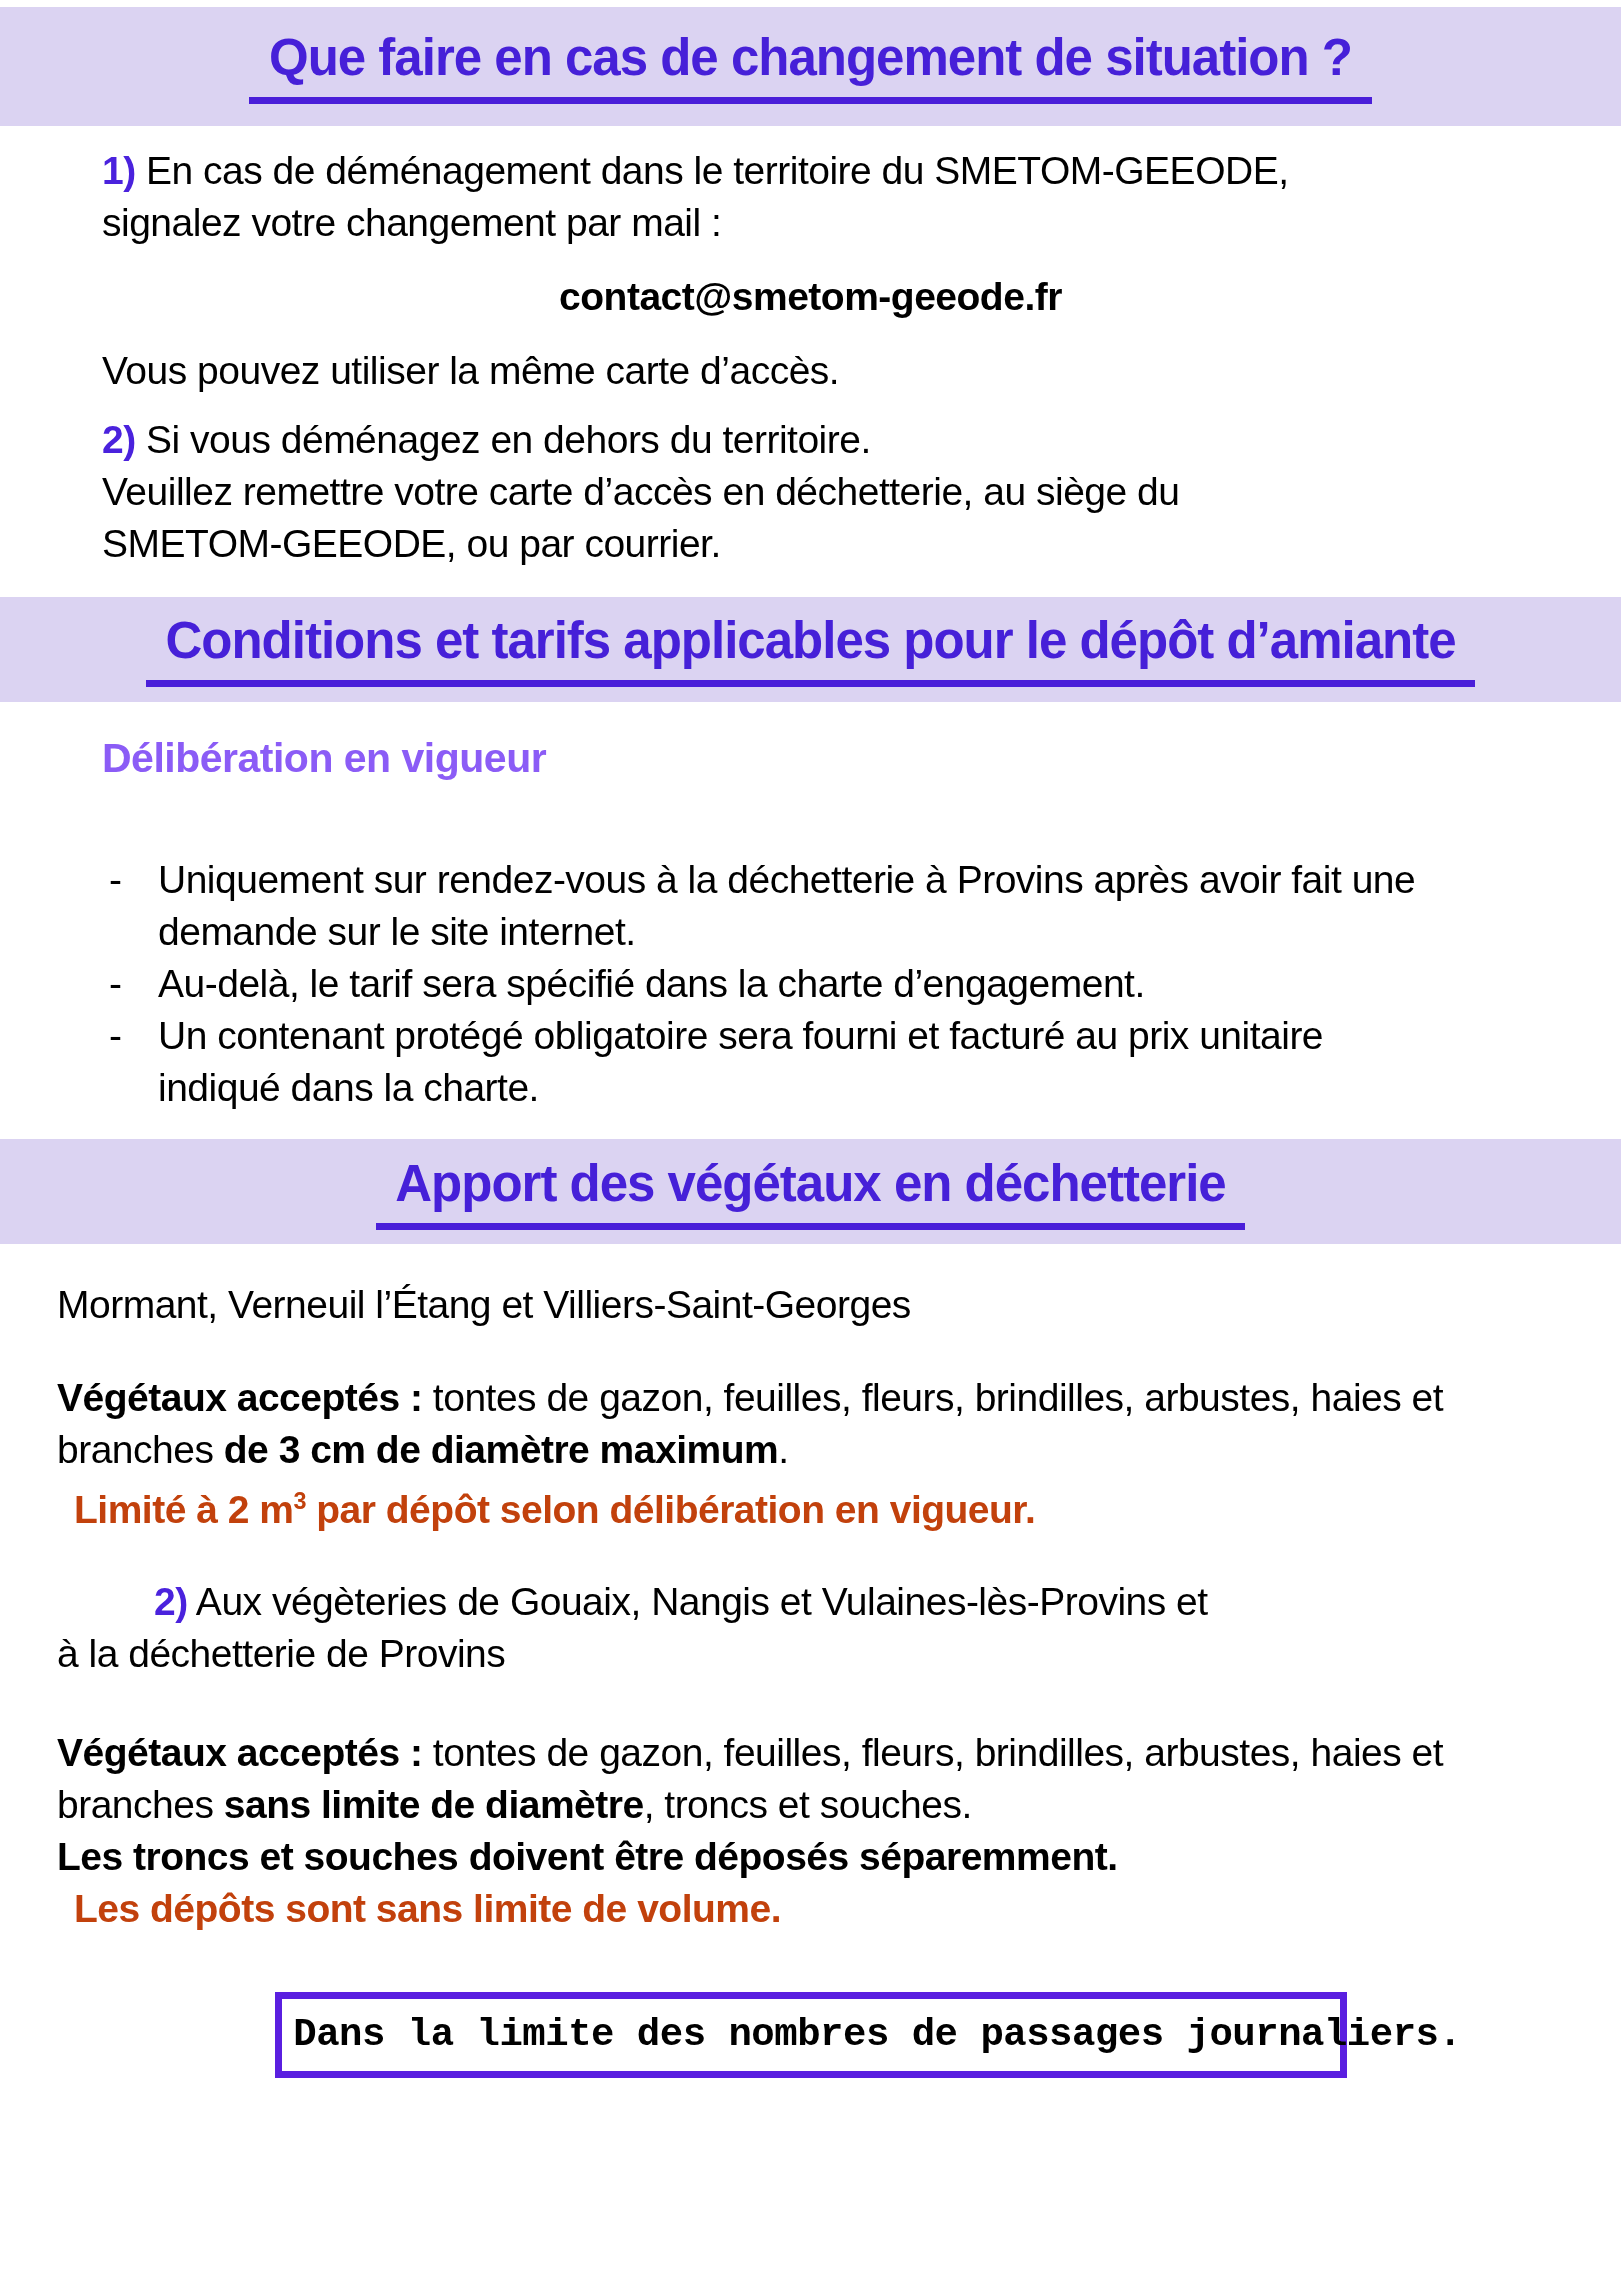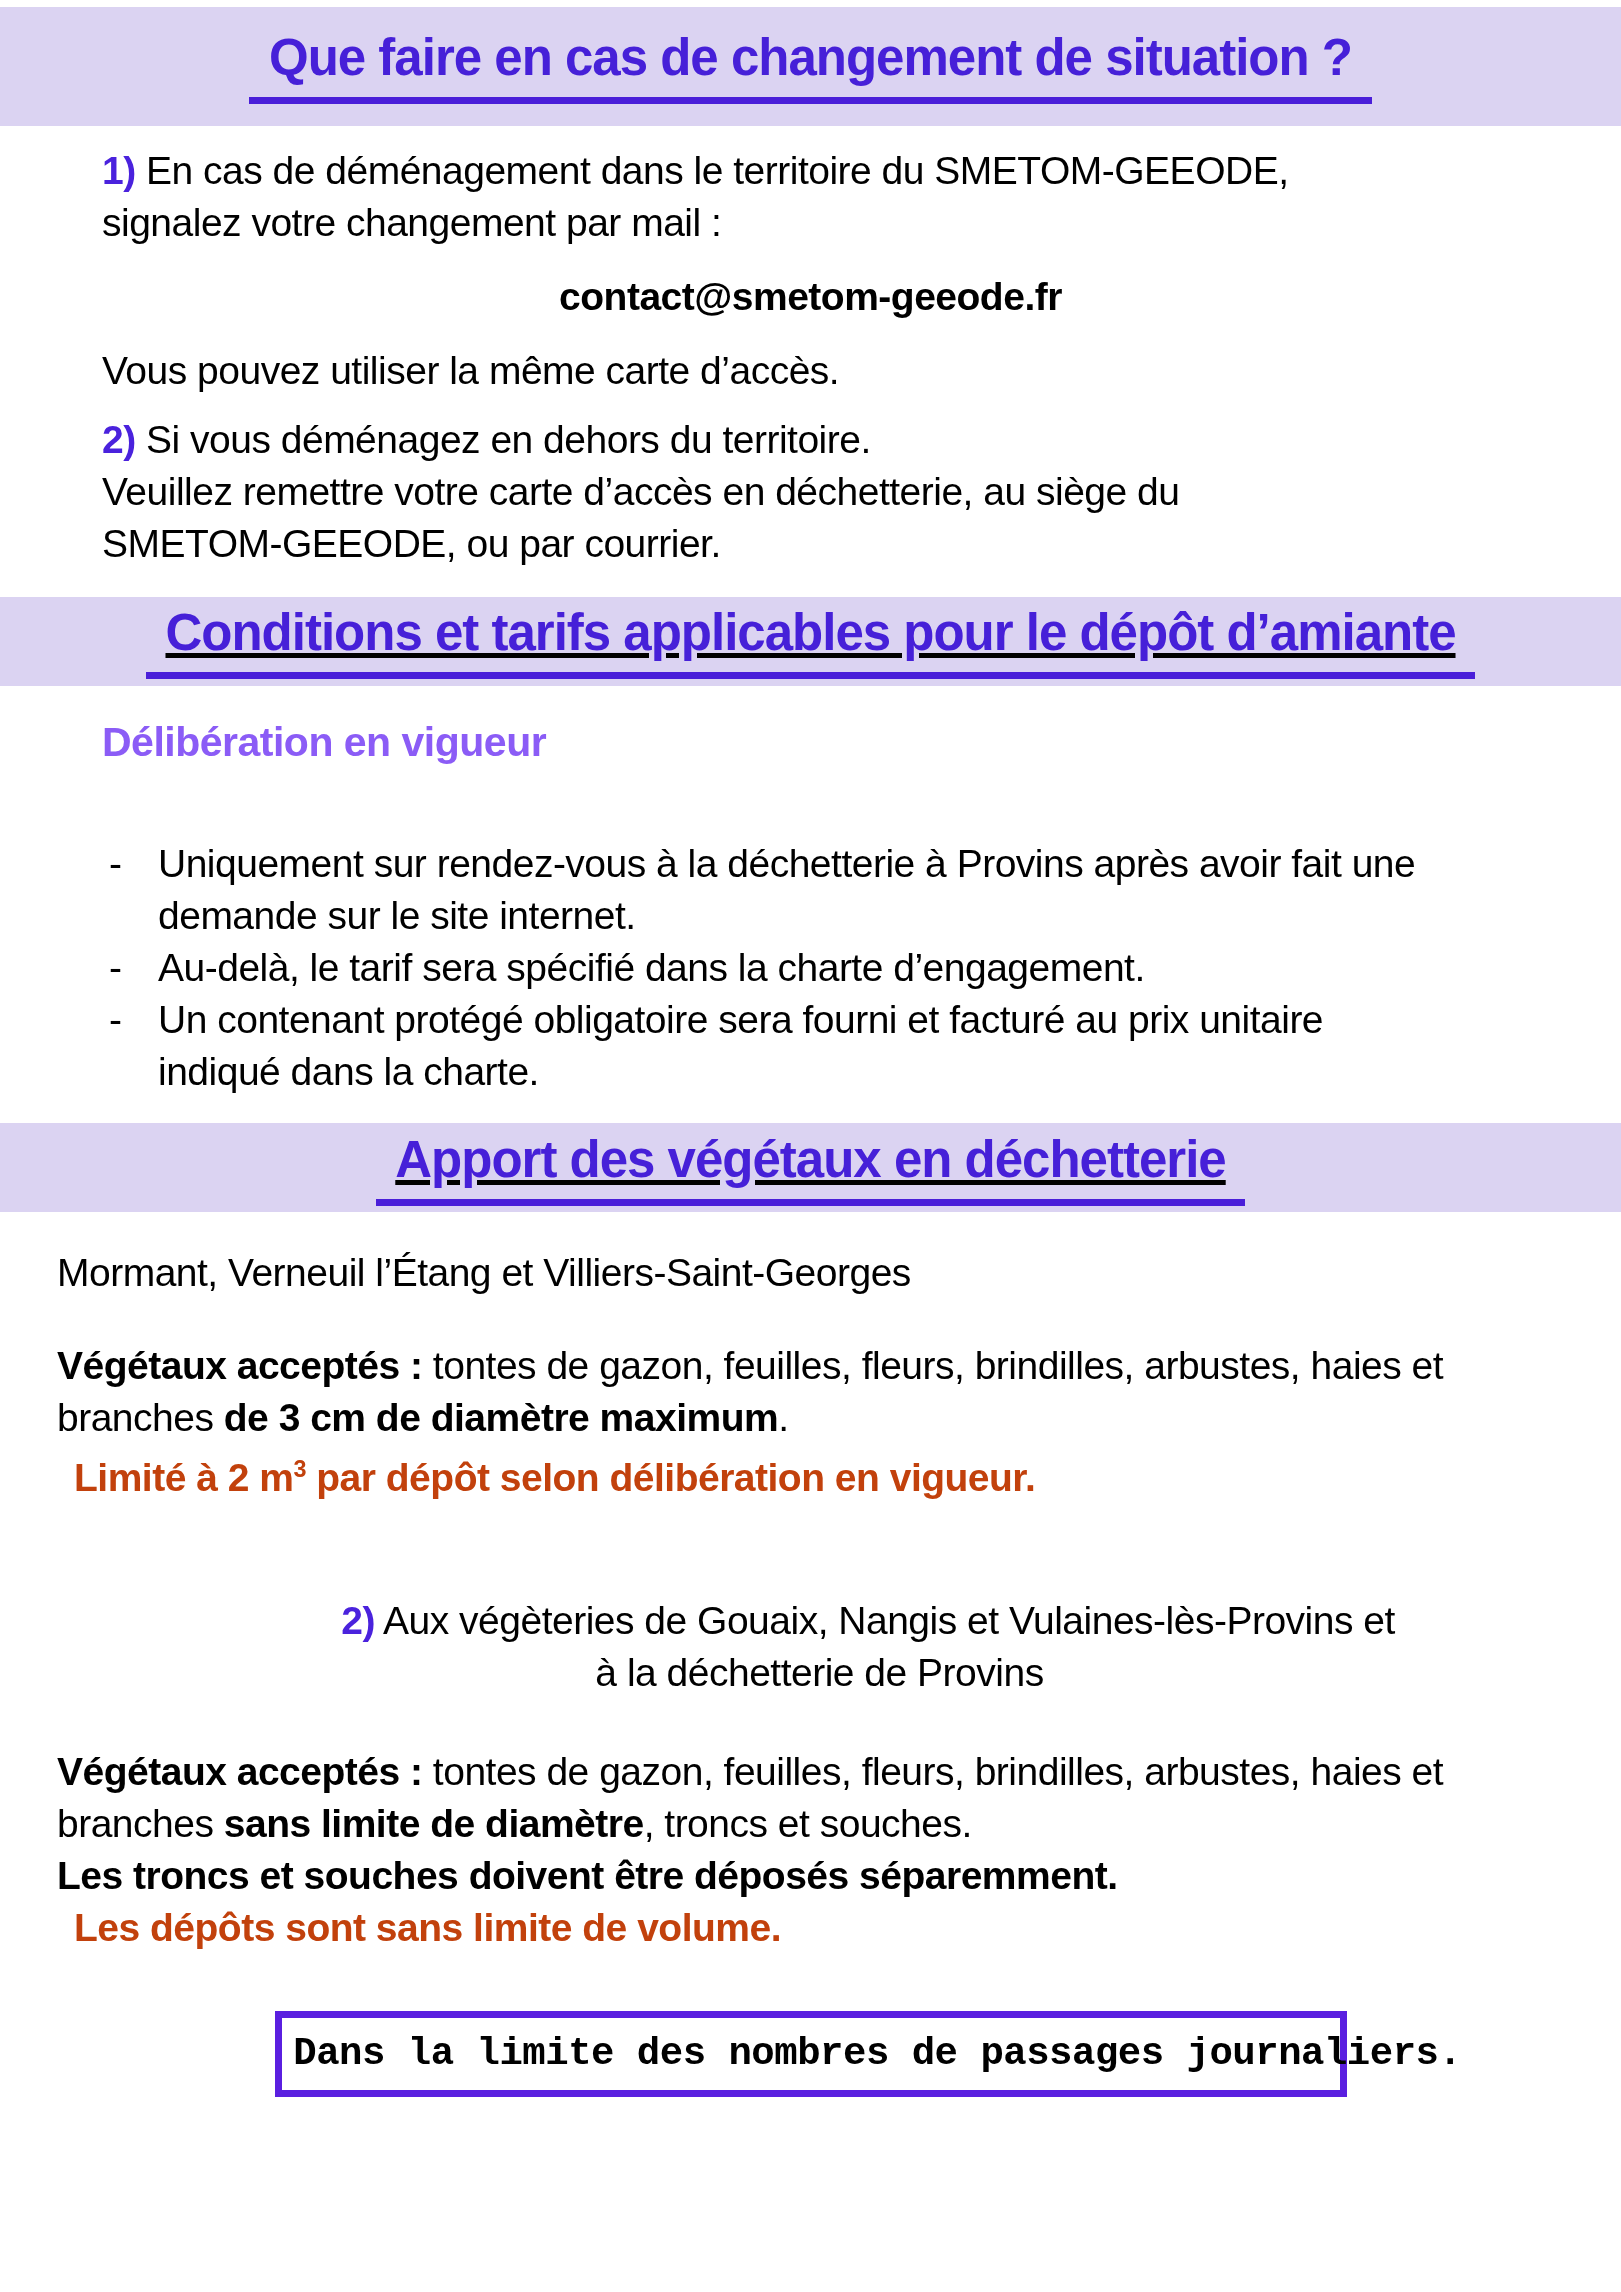--- a/index.html
+++ b/index.html
@@ -14,21 +14,21 @@
   }
   
   .banner {
     width: 100%;
     background: #dbd3f2;
     display: flex;
     align-items: center;
     justify-content: center;
   }
   .banner-lg { margin-top: 6.9px; height: 119px; }
-  .banner-sm { height: 89px; text-decoration: underline; }
+  .banner-sm { height: 105px; }
   .banner-amiante  { margin-top: 26.5px; }
   .banner-vegetaux { margin-top: 25.5px; }
   .banner-title {
     color: #4620d8;
     font-size: 51px;
     font-weight: bold;
     letter-spacing: -1px;
     white-space: nowrap;
     padding: 0 19.6px 9.8px 19.6px;
     border-bottom: 7.8px solid #4a1ed9;
@@ -58,21 +58,21 @@
   
   .bullets { margin: 69px 0 0 109px; }
   .bullet  { display: flex; align-items: flex-start; }
   .bullet .dash { width: 49px; flex: 0 0 49px; }
   
   .sec-veg { padding: 0 39px 0 57px; }
   .sites1 { margin-top: 35px; }
   .indent { text-indent: 97px; }
   .accepted1 { margin-top: 41px; }
   .limit-line { margin-top: 7.8px; }
-  .sites2 { margin-top: 91px; text-align: center; }
+  .sites2 { margin-top: 40px; }
   .accepted2 { margin-top: 47px; }
   .bold { font-weight: bold; }
   .blue-bold { color: #c2410c; font-weight: bold; margin-left: 17px; }
   .blue-bold sup { font-size: 60%; line-height: 0; }
   
   .footer-box {
     box-sizing: border-box;
     width: 1072px;
     margin: 57px auto 0 auto;
     border: 7.8px solid #5a1fe0;

